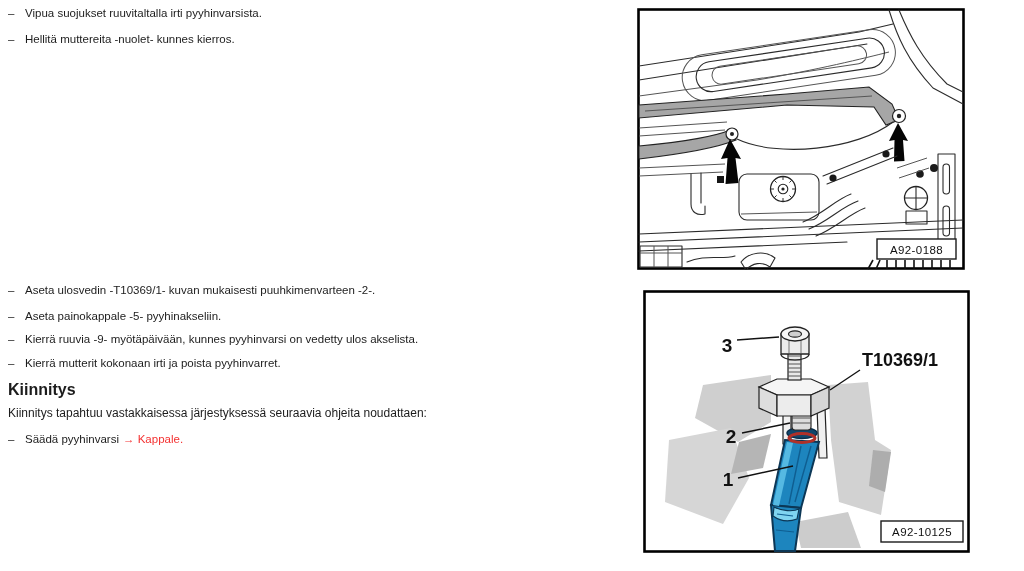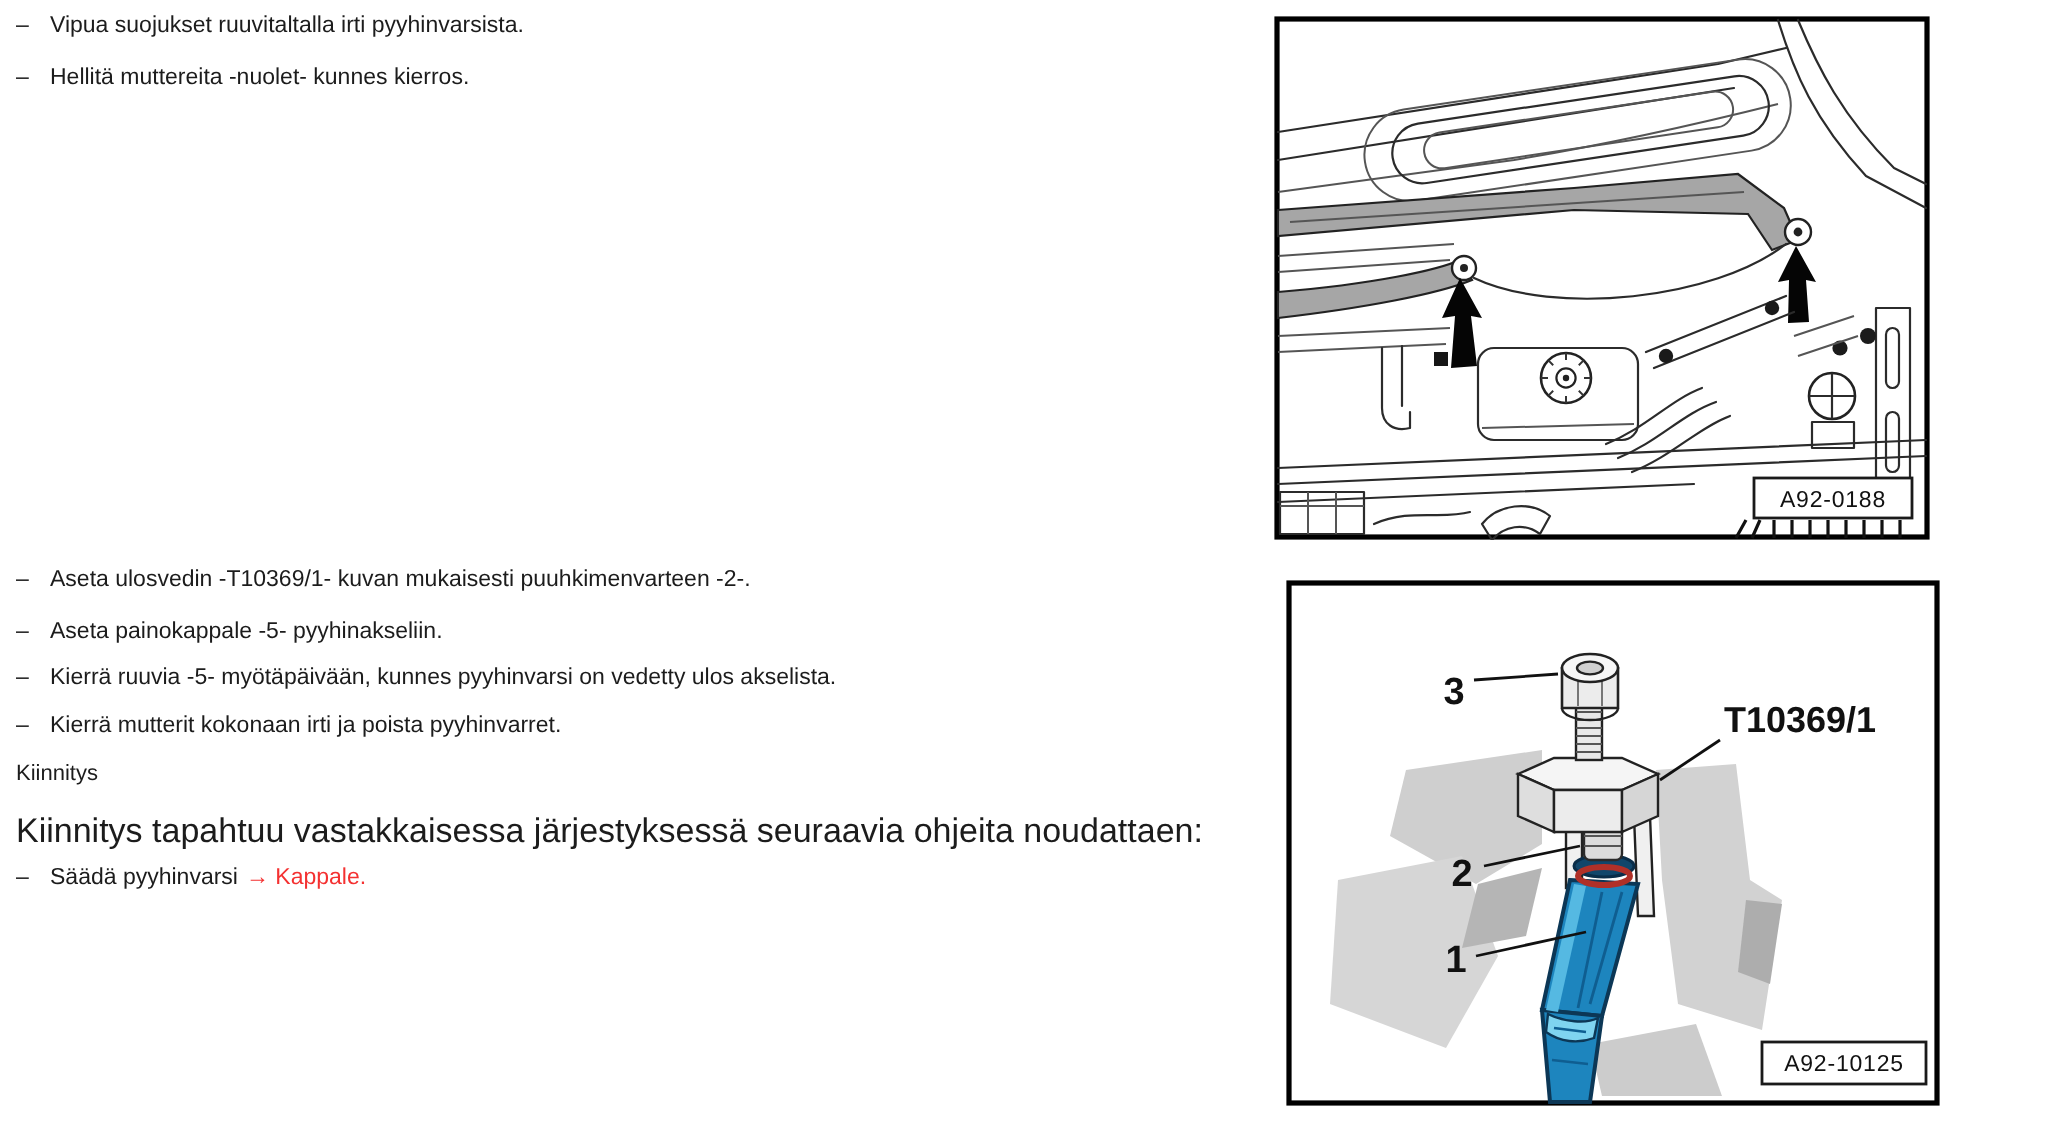--- a/index.html
+++ b/index.html
@@ -1,21 +1,21 @@
 <!DOCTYPE html>
 <html><head>
 <meta charset="utf-8">
 <style>
   html,body{margin:0;padding:0;background:#fff;}
   .page{position:relative;width:1024px;height:571px;background:#ffffff;
         font-family:"Liberation Sans",sans-serif;color:#1c1c1c;overflow:hidden;}
   .li{position:absolute;left:8px;font-size:11.5px;white-space:nowrap;display:flex;}
   .li .dash{display:inline-block;width:17px;flex:0 0 17px;}
-  .plain{position:absolute;left:8px;font-size:17px;white-space:nowrap;}
-  .heading{font-weight:normal;font-size:11px;}
+  .plain{position:absolute;left:8px;font-size:12px;white-space:nowrap;}
+  .heading{font-weight:bold;font-size:16px;}
   .red{color:#f43131;margin-left:4px;}
   .fig{position:absolute;}
   svg text{font-family:"Liberation Sans",sans-serif;}
   .callout{font-size:19px;font-weight:bold;fill:#111;}
   .toolcode{font-size:18px;font-weight:bold;fill:#111;}
   .figlabel{font-size:11.5px;fill:#111;letter-spacing:.4px;}
   .ln{stroke:#2b2b2b;fill:none;stroke-width:1.1;stroke-linejoin:round;stroke-linecap:round;}
   .ln2{stroke:#555;fill:none;stroke-width:1;}
 </style>
 </head>
@@ -35,21 +35,21 @@
   <div class="li" style="top:284px">
     <span class="dash">–</span>
     <span>Aseta ulosvedin -T10369/1- kuvan mukaisesti puuhkimenvarteen -2-.</span>
   </div>
   <div class="li" style="top:310px">
     <span class="dash">–</span>
     <span>Aseta painokappale -5- pyyhinakseliin.</span>
   </div>
   <div class="li" style="top:333px">
     <span class="dash">–</span>
-    <span>Kierrä ruuvia -5- myötäpäivään, kunnes pyyhinvarsi on vedetty ulos akselista.</span>
+    <span>Kierrä ruuvia -9- myötäpäivään, kunnes pyyhinvarsi on vedetty ulos akselista.</span>
   </div>
   <div class="li" style="top:357px">
     <span class="dash">–</span>
     <span>Kierrä mutterit kokonaan irti ja poista pyyhinvarret.</span>
   </div>
 
   <div class="plain heading" style="top:381px">Kiinnitys</div>
   <div class="plain" style="top:406px">Kiinnitys tapahtuu vastakkaisessa järjestyksessä seuraavia ohjeita noudattaen:</div>
 
   <div class="li" style="top:433px">

